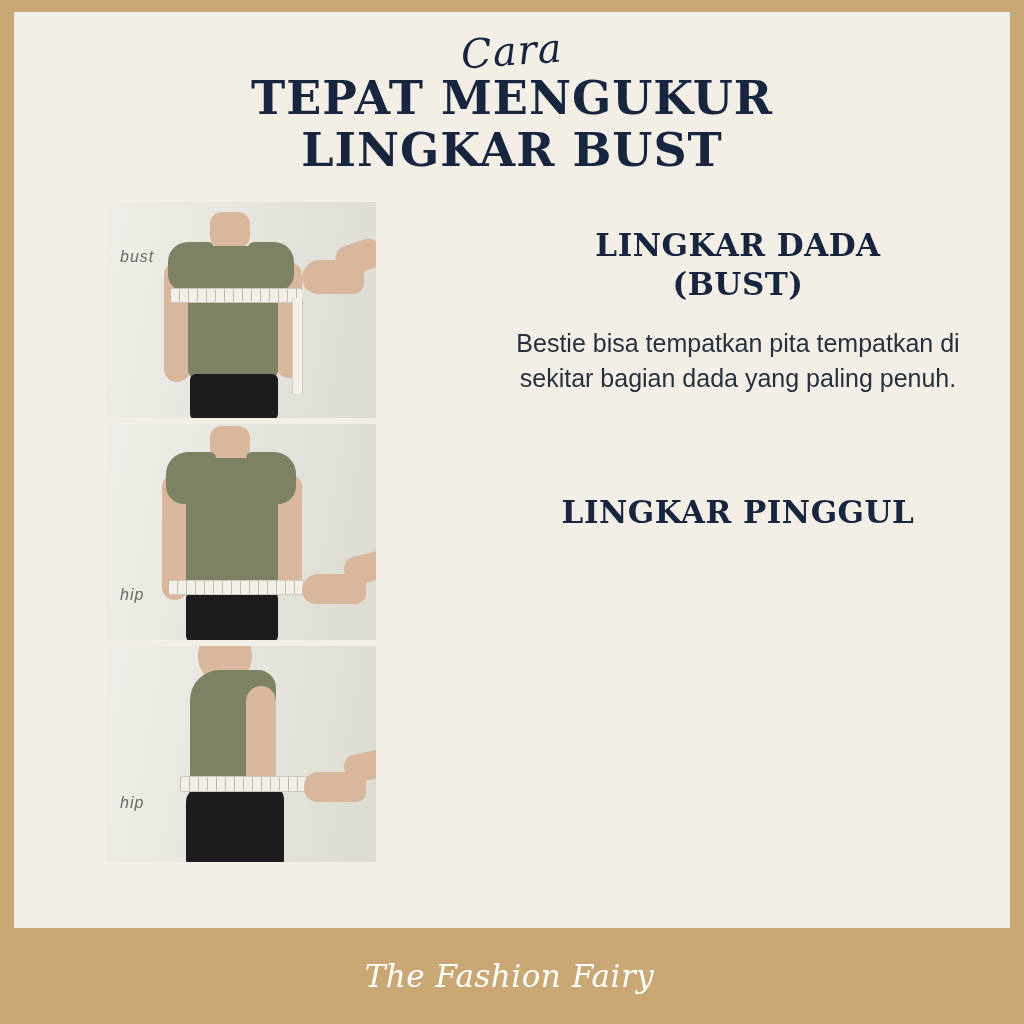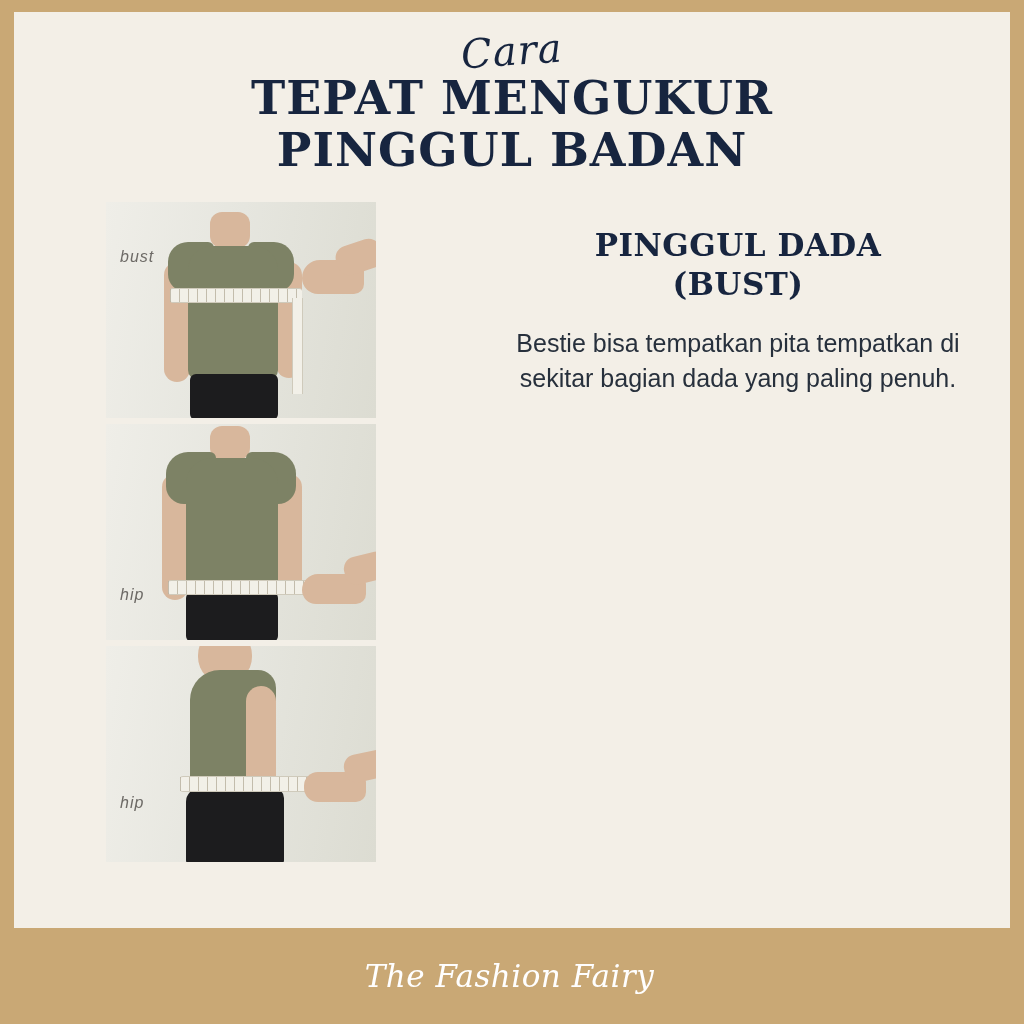--- a/index.html
+++ b/index.html
@@ -215,21 +215,21 @@
   <div class="frame-top"></div>
   <div class="frame-left"></div>
   <div class="frame-right"></div>
 
   <div class="inner">
 
     <div class="header">
       <div class="script-word">Cara</div>
       <div class="title">
         <span class="line1">TEPAT MENGUKUR</span>
-        <span class="line2">PINGGUL BADAN</span>
+        <span class="line2">LINGKAR BUST</span>
       </div>
     </div>
 
     <div class="content">
 
       <div class="photo-col">
 
         <div class="photo photo1">
           <div class="bg-wall"></div>
           <div class="skin p1-neck"></div>
@@ -278,28 +278,29 @@
           <div class="skin p3-forearm"></div>
           <span class="label">hip</span>
         </div>
 
       </div>
 
       <div class="text-col">
 
         <div class="block block-1">
           <div class="section-heading">
-            <span>PINGGUL DADA</span>
+            <span>LINGKAR DADA</span>
             <span class="sub">(BUST)</span>
           </div>
           <p class="section-body">Bestie bisa tempatkan pita tempatkan di sekitar bagian dada yang paling penuh.</p>
         </div>
 
         <div class="block block-2">
           <div class="section-heading">
+            <span>LINGKAR PINGGUL</span>
           </div>
         </div>
 
       </div>
 
     </div>
 
   </div>
 
   <div class="footer">

